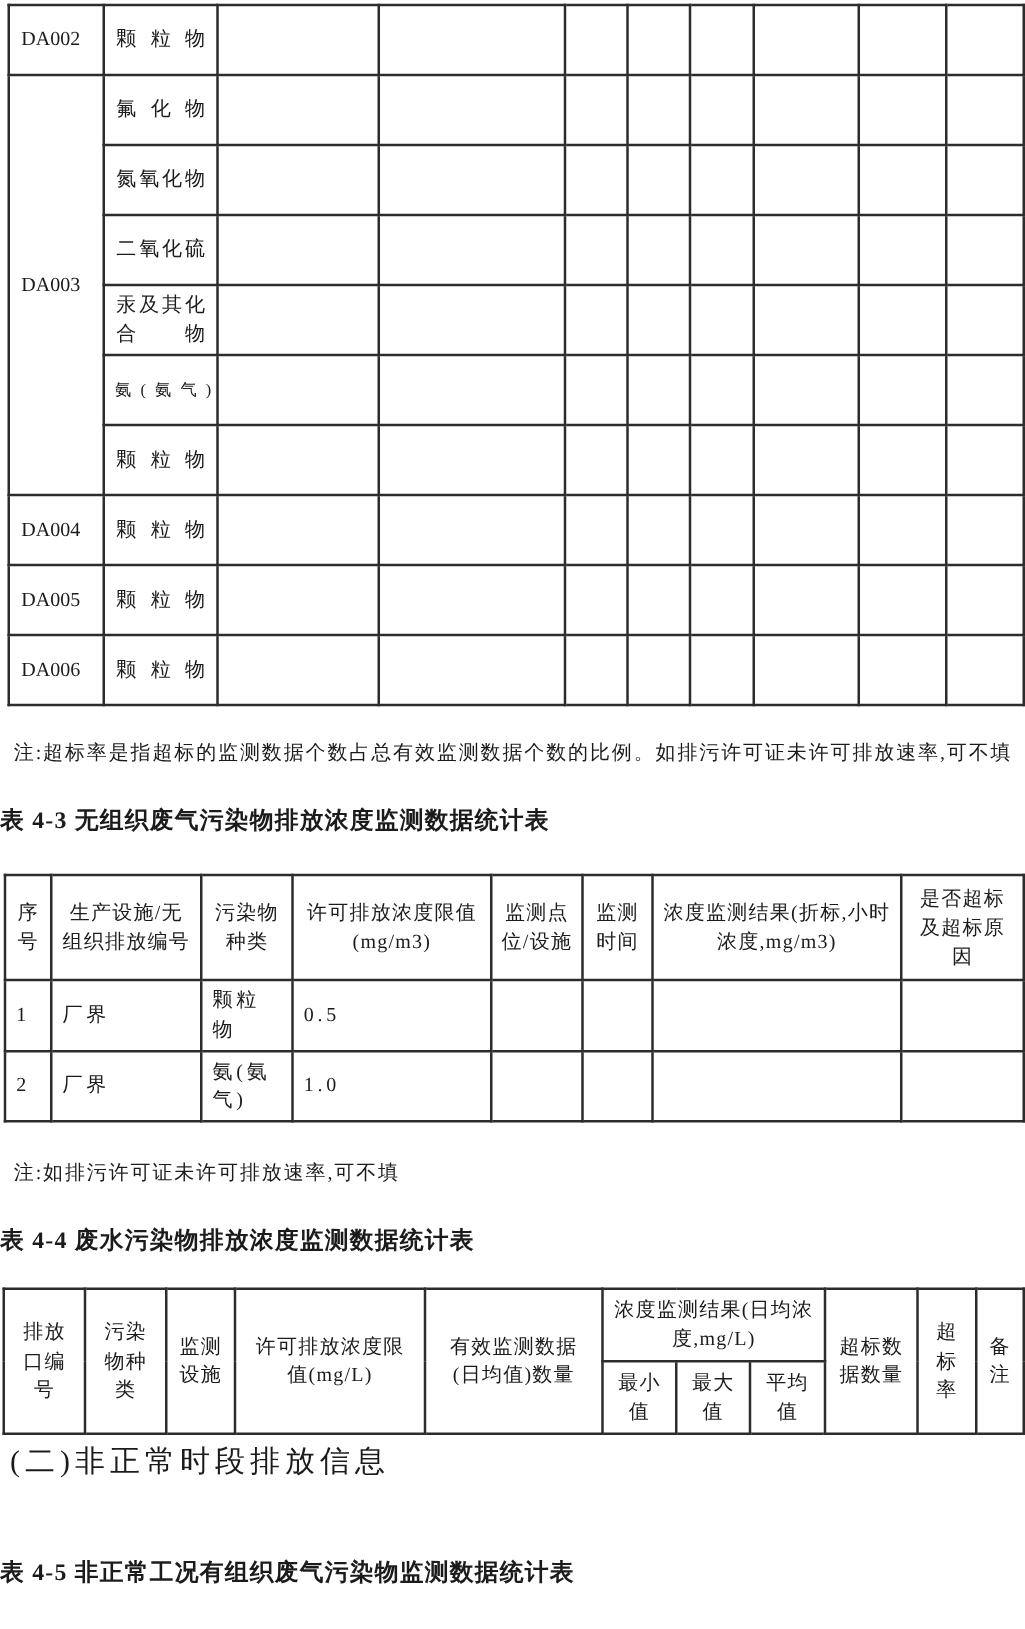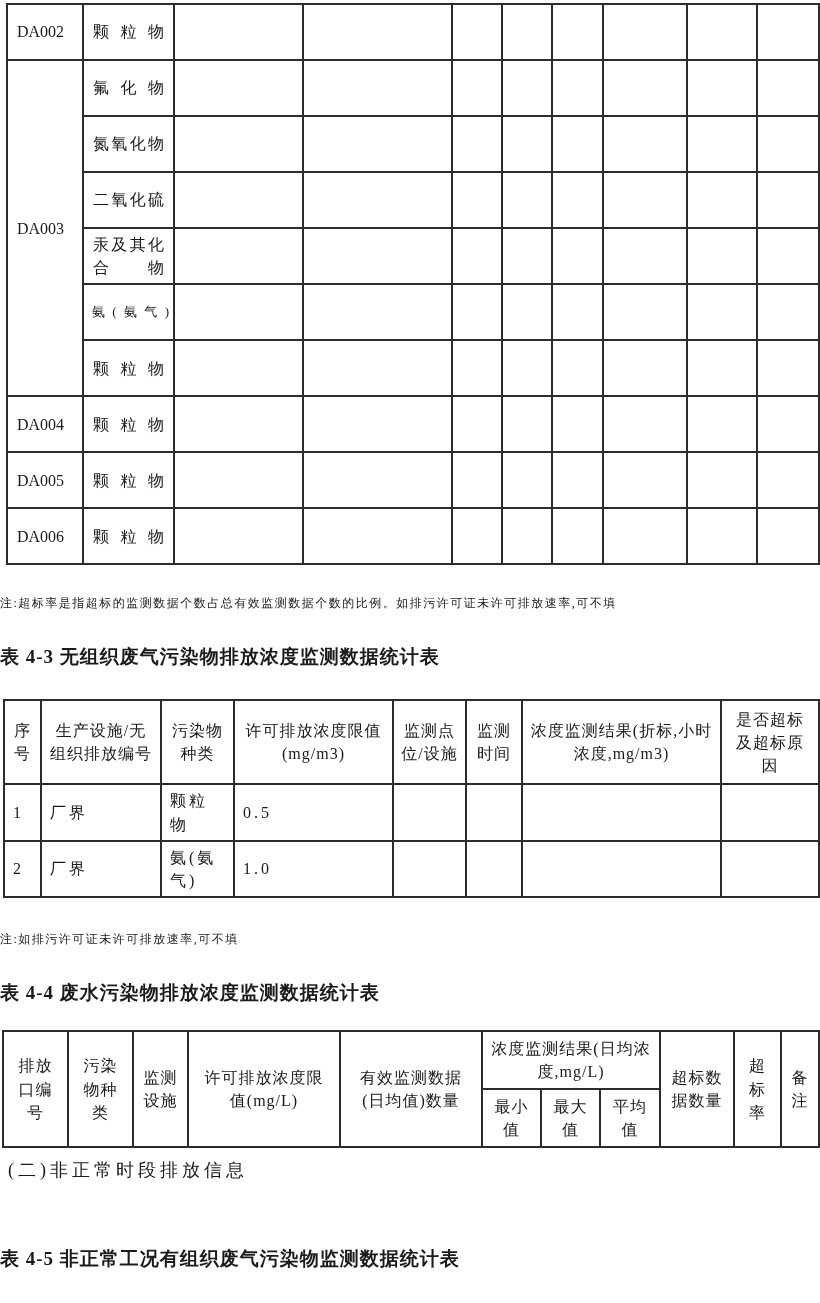--- a/index.html
+++ b/index.html
@@ -25,22 +25,22 @@
 
   
   .t42 { width: 812px; margin: 3px 0 0 6px; border-radius: 30px; }
   .t42 tr { height: 56px; }
   .t42 td { padding: 4px 9px; text-align: justify; text-align-last: justify; }
   .t42 td.tight { font-size: 13px; padding: 4px 4px 4px 8px; }
   .t42 td.empty, .t43 td.empty { text-align: left; text-align-last: left; }
 
   
   .note {
-    width: 802px; margin-left: 0;
-    font-size: 12px; letter-spacing: 1.5px; line-height: 22px;
+    width: 802px; margin-left: 11px;
+    font-size: 16px; letter-spacing: 1.5px; line-height: 22px;
     word-break: break-all;
   }
   .note-1 { margin-top: 27px; }
   .note-2 { margin-top: 30px; }
 
   
   .tbl-title {
     width: 812px; text-align: left;
     font-size: 19px; font-weight: bold; letter-spacing: 1px;
     line-height: 26px;
@@ -57,21 +57,21 @@
   .t43 td { padding: 4px 8px; text-align: left; letter-spacing: 3px; }
 
   
   .t44 { width: 816px; margin: 24px 0 0 2px; }
   .t44 tr { height: 58px; }
   .t44 th { padding: 2px 8px; font-size: 14px; letter-spacing: 1px; }
 
   
   .section-heading {
     margin: 6px 0 0 8px;
-    font-size: 18px; font-weight: normal; letter-spacing: 4px;
+    font-size: 24px; font-weight: normal; letter-spacing: 4px;
     line-height: 32px;
   }
 </style>
 </head>
 <body>
 
 <div class="page">
 
   <table class="grid t42">
     <colgroup>

